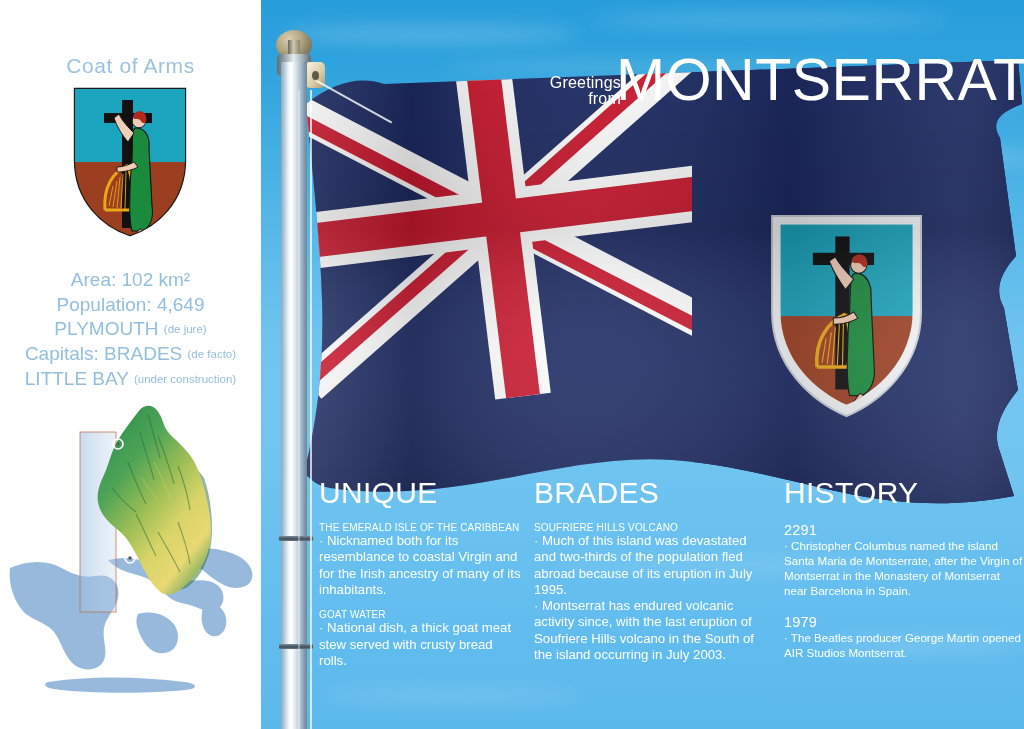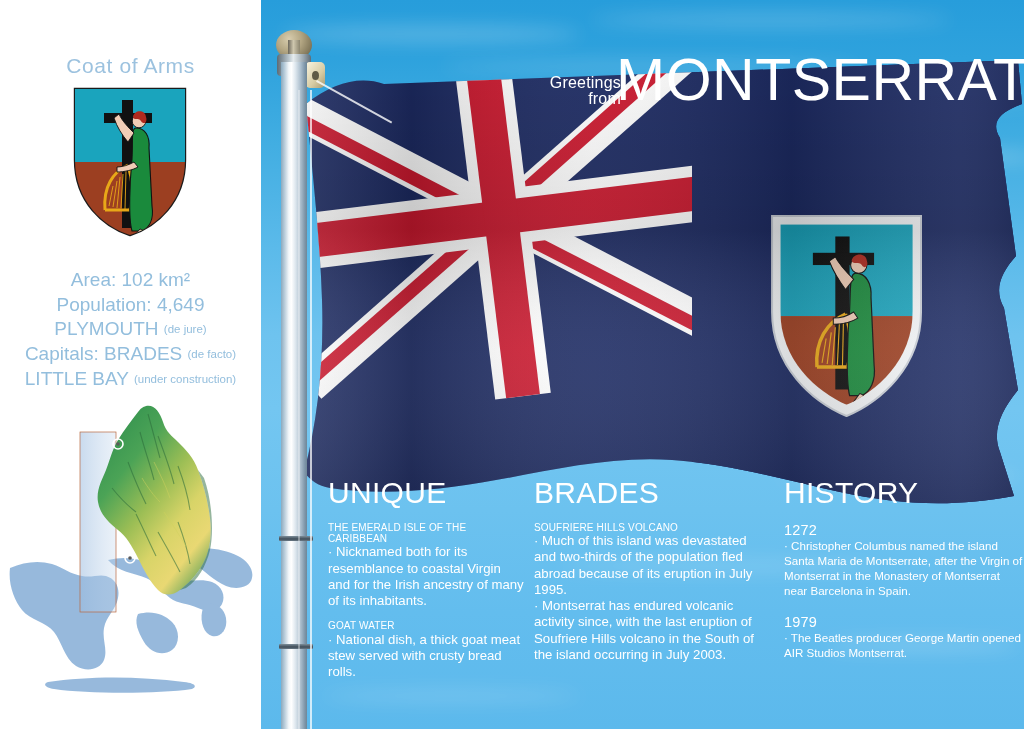--- a/index.html
+++ b/index.html
@@ -190,21 +190,21 @@
 
   
   #columns{
     position:absolute;
     left:300px; top:478px;
     width:724px; height:251px;
     z-index:9;
     display:flex;
   }
   .col{position:relative;}
-  .col.c1{width:224px; padding-left:28px;}
+  .col.c1{width:224px; padding-left:19px;}
   .col.c2{width:232px; padding-left:10px;}
   .col.c3{width:268px; padding-left:28px;}
 
   .col-head{
     color:#ffffff;
     font-size:30px;
     line-height:1;
     letter-spacing:.3px;
     margin:0 0 14px 0;
     font-weight:400;
@@ -533,21 +533,21 @@
       <div class="sec">
         <div class="sec-title">SOUFRIERE HILLS VOLCANO</div>
         <div class="sec-body" style="white-space:pre-line;">· Much of this island was devastated and two-thirds of the population fled abroad because of its eruption in July 1995.
 · Montserrat has endured volcanic activity since, with the last eruption of Soufriere Hills volcano in the South of the island occurring in July 2003.</div>
       </div>
     </div>
 
     <div class="col c3">
       <div class="col-head">HISTORY</div>
       <div class="sec">
-        <div class="sec-title">1272</div>
+        <div class="sec-title">2291</div>
         <div class="sec-body">· Christopher Columbus named the island Santa Maria de Montserrate, after the Virgin of Montserrat in the Monastery of Montserrat near Barcelona in Spain.</div>
       </div>
       <div class="sec">
         <div class="sec-title">1979</div>
         <div class="sec-body">· The Beatles producer George Martin opened AIR Studios Montserrat.</div>
       </div>
     </div>
   </div>
 
 </div>

